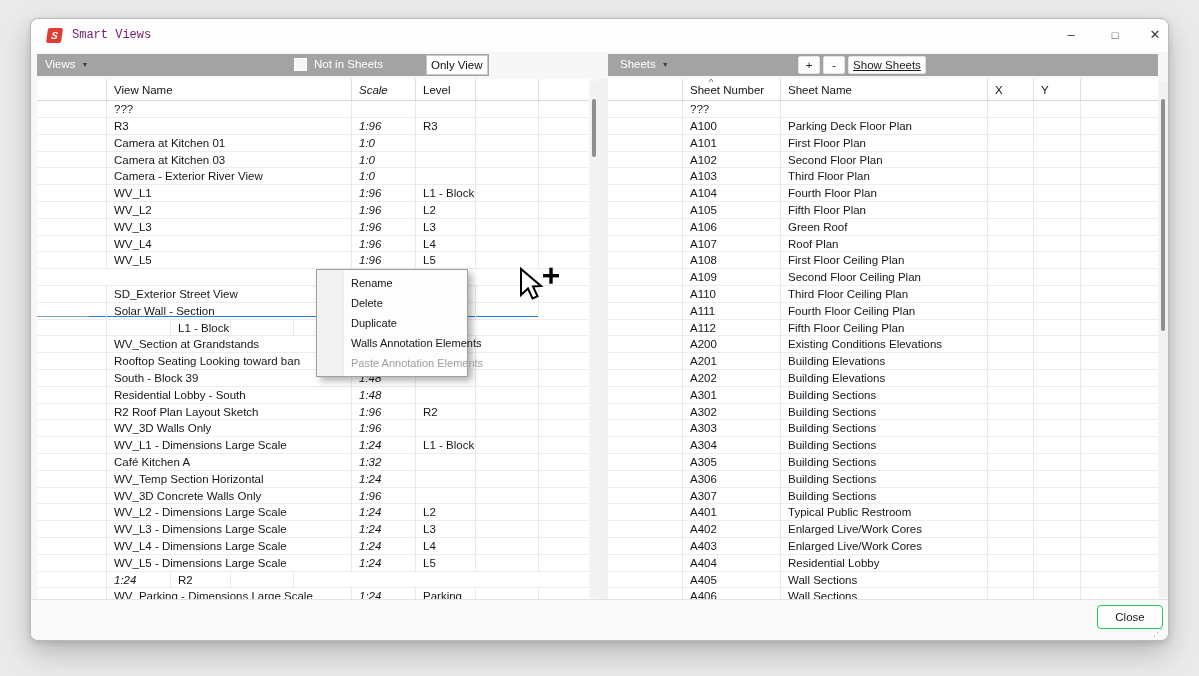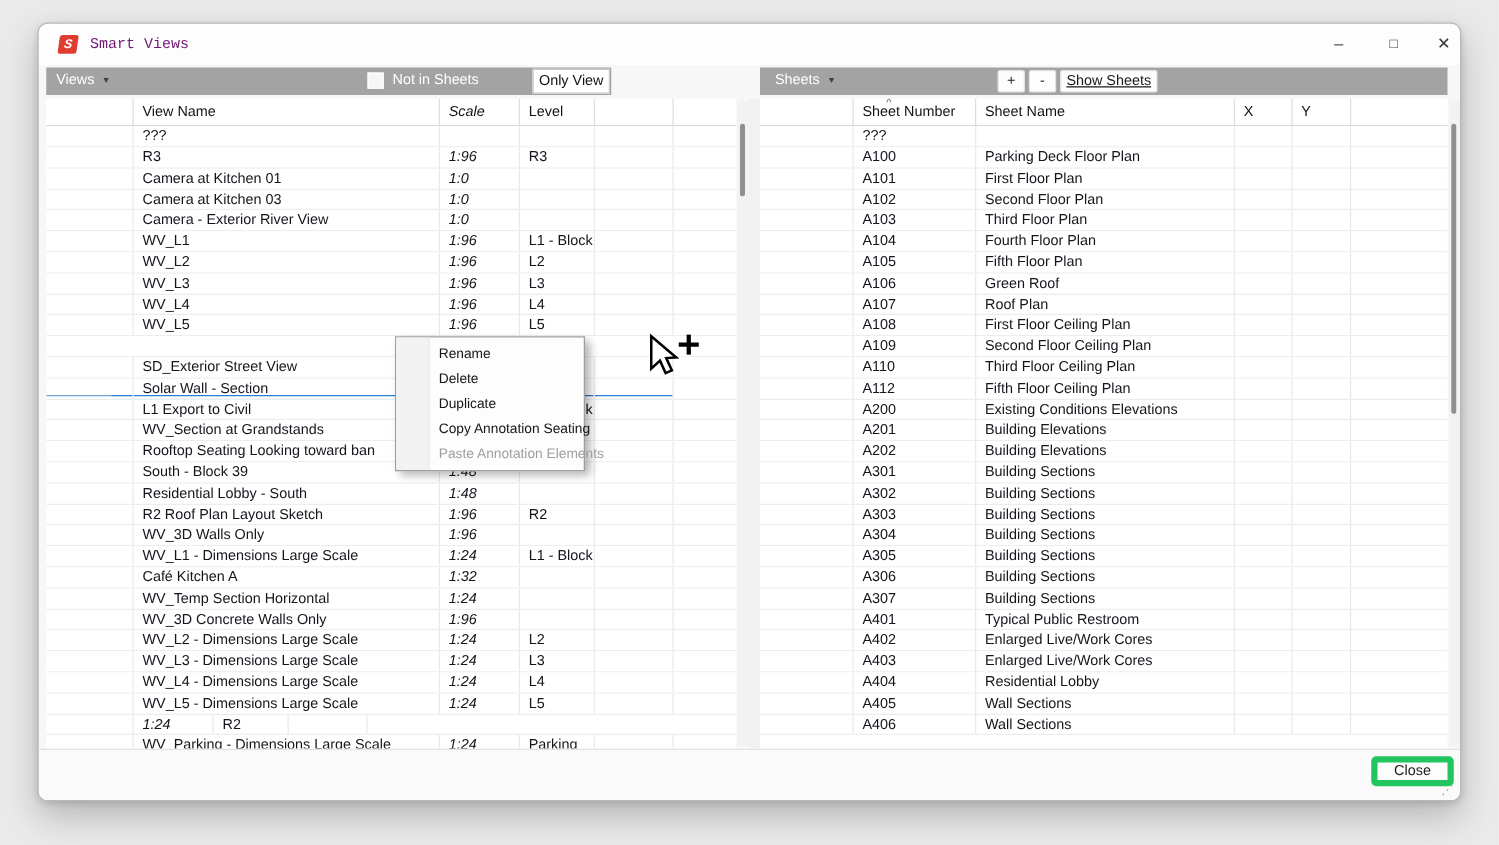--- a/index.html
+++ b/index.html
@@ -80,21 +80,21 @@
   .mi{ position:relative; height:20px; line-height:20px; padding-left:34px; font-size:11px; color:#151515; white-space:nowrap; }
   .mi.disabled{ color:#9f9f9f; }
 
   
   .cursor{ position:absolute; left:484px; top:247px; z-index:40; }
 
   
   .footer{ position:absolute; left:0; top:580px; width:100%; height:43px; background:#fafafa;
     border-top:1px solid #e2e2e2; }
   .close-btn{ position:absolute; left:1066px; top:5px; width:66px; height:24px; background:#fdfdfd;
-    border:5px solid #22c55e; border-radius:4px; font-size:11.5px; font-family:inherit; color:#1a1a1a; }
+    border:1px solid #22c55e; border-radius:4px; font-size:11.5px; font-family:inherit; color:#1a1a1a; }
   .grip{ position:absolute; right:3px; top:27px; width:12px; height:12px; color:#ababab; font-size:10px; line-height:12px; }
 </style>
 </head>
 <body>
 
 <div id="window">
 
   <div class="titlebar">
     <div class="app-icon">S</div>
     <div class="win-title">Smart Views</div>
@@ -226,21 +226,20 @@
         <div class="trow">
           <div class="tcell w0"></div>
           <div class="tcell w1">Solar Wall - Section</div>
           <div class="tcell w2"></div>
           <div class="tcell w3"></div>
           <div class="tcell w4"></div>
           <div class="tcell cfill"></div>
         </div>
         <div class="trow">
           <div class="tcell w0"></div>
-          <div class="tcell w1">L1 Export to Civil</div>
           <div class="tcell w2"></div>
           <div class="tcell w3">L1 - Block...</div>
           <div class="tcell w4"></div>
           <div class="tcell cfill"></div>
         </div>
         <div class="trow">
           <div class="tcell w0"></div>
           <div class="tcell w1">WV_Section at Grandstands</div>
           <div class="tcell w2"></div>
           <div class="tcell w3"></div>
@@ -470,20 +469,28 @@
         <div class="trow">
           <div class="tcell w0"></div>
           <div class="tcell w1">A110</div>
           <div class="tcell w2">Third Floor Ceiling Plan</div>
           <div class="tcell w3"></div>
           <div class="tcell w4"></div>
           <div class="tcell cfill"></div>
         </div>
         <div class="trow">
           <div class="tcell w0"></div>
+          <div class="tcell w1">A111</div>
+          <div class="tcell w2">Fourth Floor Ceiling Plan</div>
+          <div class="tcell w3"></div>
+          <div class="tcell w4"></div>
+          <div class="tcell cfill"></div>
+        </div>
+        <div class="trow">
+          <div class="tcell w0"></div>
           <div class="tcell w1">A112</div>
           <div class="tcell w2">Fifth Floor Ceiling Plan</div>
           <div class="tcell w3"></div>
           <div class="tcell w4"></div>
           <div class="tcell cfill"></div>
         </div>
         <div class="trow">
           <div class="tcell w0"></div>
           <div class="tcell w1">A200</div>
           <div class="tcell w2">Existing Conditions Elevations</div>
@@ -619,21 +626,21 @@
       <div class="sthumb"></div>
     </div>
   <div class="sbar sb-right">
       <div class="sthumb"></div>
     </div>
 
   <div class="ctx">
     <div class="mi">Rename</div>
     <div class="mi">Delete</div>
     <div class="mi">Duplicate</div>
-    <div class="mi">Copy Annotation Seating</div>
+    <div class="mi">Walls Annotation Elements</div>
     <div class="mi disabled">Paste Annotation Elements</div>
   </div>
 
   <svg class="cursor" width="46" height="44" viewBox="0 0 46 44">
     <path d="M6 3 L6 29 L13 22.5 L17.5 32.5 L22.5 30.3 L18 20.5 L26 20 Z" fill="#fff" stroke="#000" stroke-width="2"></path>
     <rect x="28" y="8" width="16" height="3.4" fill="#000"></rect>
     <rect x="34.3" y="1.7" width="3.4" height="16" fill="#000"></rect>
   </svg>
 
   <div class="footer">

